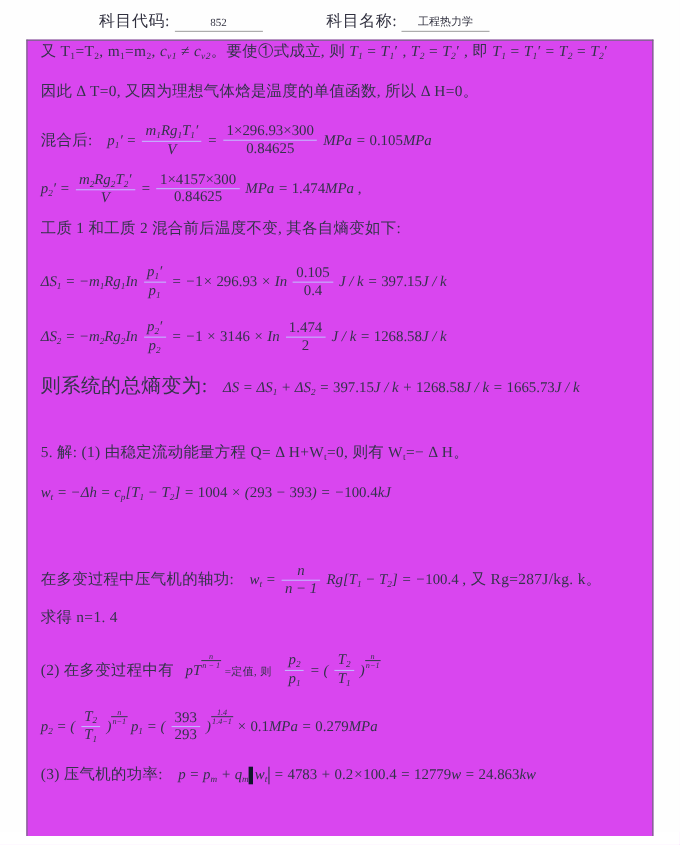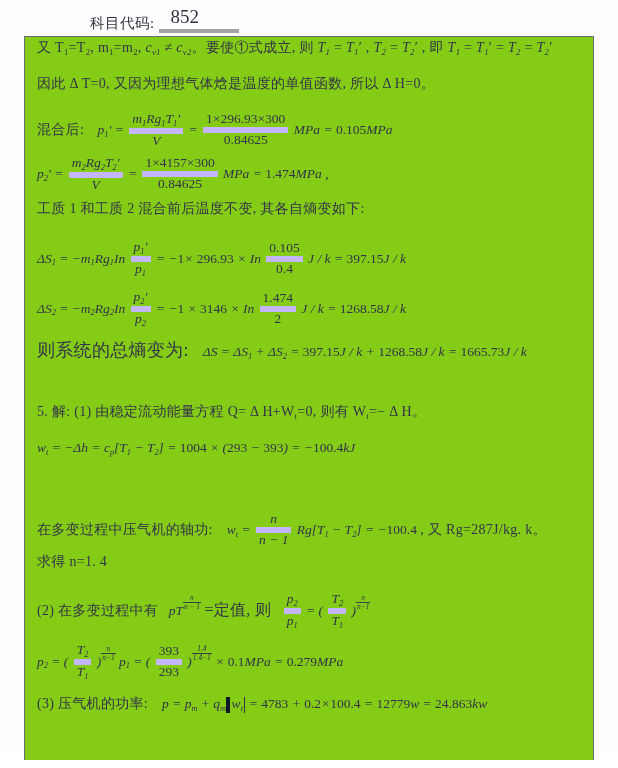--- a/index.html
+++ b/index.html
@@ -34,42 +34,43 @@
     align-items: center;
     font-size: 14.5px;
     color: #30303f;
   }
   .hdr-label {
     font-family: "Liberation Serif", "DejaVu Serif", serif;
     letter-spacing: 0.5px;
     white-space: nowrap;
   }
   .hdr-value {
-    border-bottom: 4px solid #a3a3a3;
+    border-bottom: 1px solid #a3a3a3;
     padding: 0 12px 1px 12px;
     margin-left: 4px;
     white-space: nowrap;
+    text-align: center;
     min-width: 56px;
-    font-size: 19px;
+    font-size: 10px;
   }
   .hdr-group { display: flex; align-items: flex-end; }
   .hdr-code-group { margin-left: 90px; }
   .hdr-name-group { margin-left: 58px; }
 
   
   .frame {
     position: absolute;
     top: 36px;
     left: 24px;
     width: 570px;
     height: 724px;
     border: 1px solid #6a6a78;
     border-bottom: none;
     box-sizing: border-box;
-    background: #84cc16;
+    background: #d946ef;
   }
 
   .line {
     font-size: 14px;
     line-height: 1.0;
     color: #34344a;
     white-space: nowrap;
   }
   .txt {
     font-family: "Liberation Serif", "DejaVu Serif", serif;
@@ -91,21 +92,21 @@
   
   .frac {
     display: inline-block;
     vertical-align: middle;
     text-align: center;
     line-height: 1.08;
     margin: 0 2px;
     position: relative;
     top: -0.08em;
   }
-  .frac > .num { display: block; padding: 0 3px; border-bottom: 6px solid #c4b5fd; }
+  .frac > .num { display: block; padding: 0 3px; border-bottom: 1px solid #c4b5fd; }
   .frac > .den { display: block; padding: 0 3px; }
 
   
   .expfrac {
     display: inline-block;
     font-size: 0.55em;
     vertical-align: 0.85em;
     text-align: center;
     line-height: 1.0;
   }
@@ -125,20 +126,24 @@
 </head>
 <body>
 
 <div class="page">
 
   <div class="header">
     <div class="hdr-group hdr-code-group">
       <span class="hdr-label">科目代码:</span>
       <span class="hdr-value">852</span>
     </div>
+    <div class="hdr-group hdr-name-group">
+      <span class="hdr-label">科目名称:</span>
+      <span class="hdr-value">工程热力学</span>
+    </div>
   </div>
 
   <div class="frame">
 
     <div class="row line txt" style="top:4px;">
       又 T<sub>1</sub>=T<sub>2</sub>, m<sub>1</sub>=m<sub>2</sub>,
       <span class="it">c</span><span class="isub">v1</span> ≠ <span class="it">c</span><span class="isub">v2</span>。要使①式成立,
       则<span class="it"> T</span><span class="isub">1</span> = <span class="it">T</span><span class="isub">1</span>′ ,
       <span class="it">T</span><span class="isub">2</span> = <span class="it">T</span><span class="isub">2</span>′ ,
       即<span class="it"> T</span><span class="isub">1</span> = <span class="it">T</span><span class="isub">1</span>′ = <span class="it">T</span><span class="isub">2</span> = <span class="it">T</span><span class="isub">2</span>′
@@ -243,21 +248,21 @@
 
     <div class="row line" style="top:556px;">
       <span class="txt" style="font-size:14px;">(2) 在多变过程中有</span>
       &nbsp;
       <span class="mathline">
         <span class="it">pT</span><span class="expfrac">
           <span class="num">n</span>
           <span class="den">n − 1</span>
         </span>
       </span>
-      <span class="txt" style="font-size:16px;">=定值, 则</span>
+      <span class="txt" style="font-size:10px;">=定值, 则</span>
       &nbsp;
       <span class="mathline">
         <span class="frac">
           <span class="num"><span class="it">p</span><span class="isub">2</span></span>
           <span class="den"><span class="it">p</span><span class="isub">1</span></span>
         </span>
         = (
         <span class="frac">
           <span class="num"><span class="it">T</span><span class="isub">2</span></span>
           <span class="den"><span class="it">T</span><span class="isub">1</span></span>

